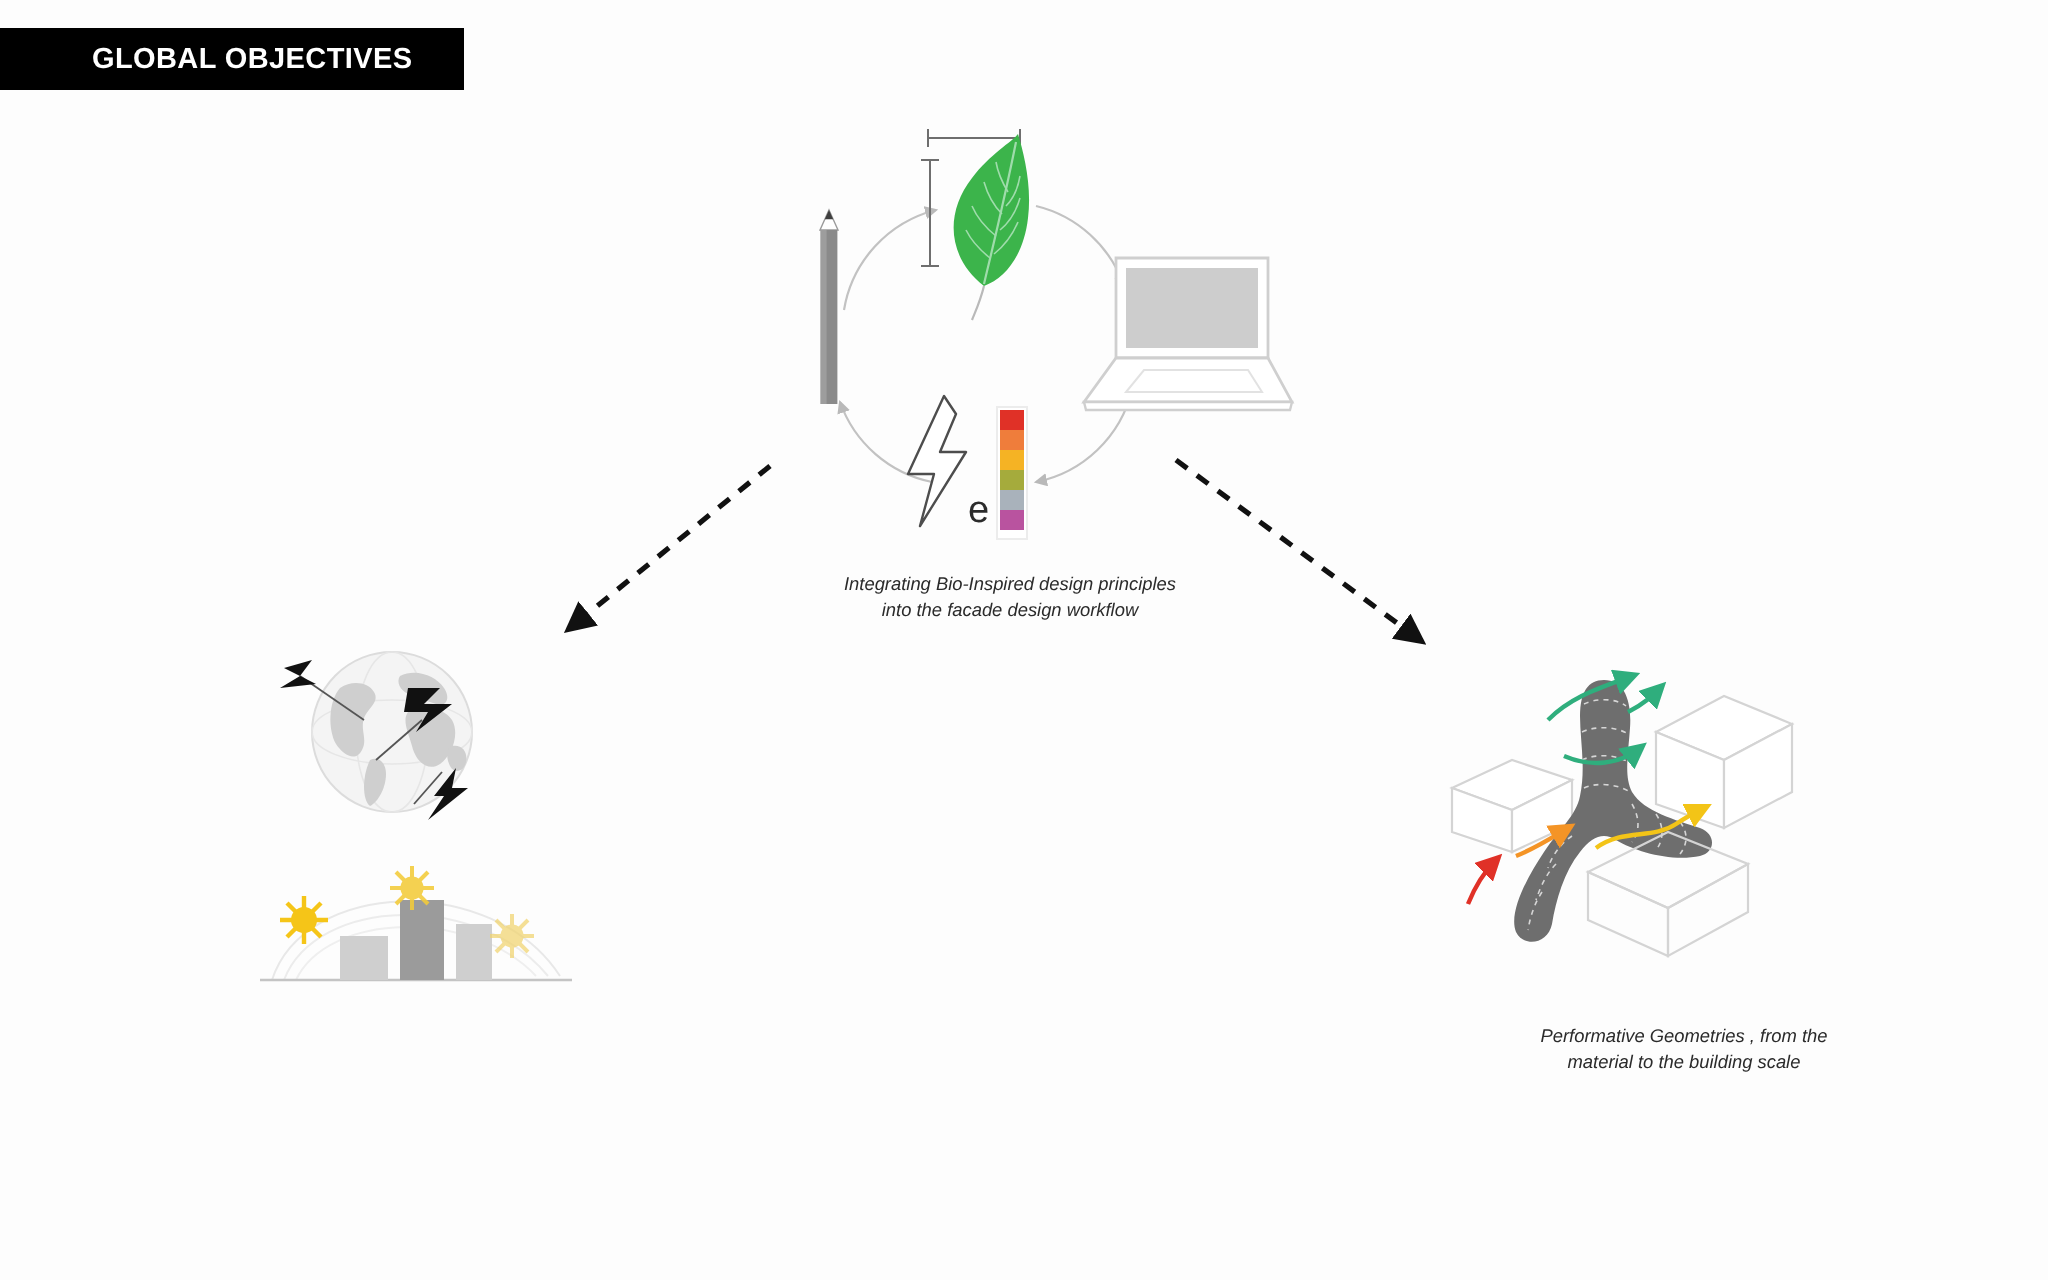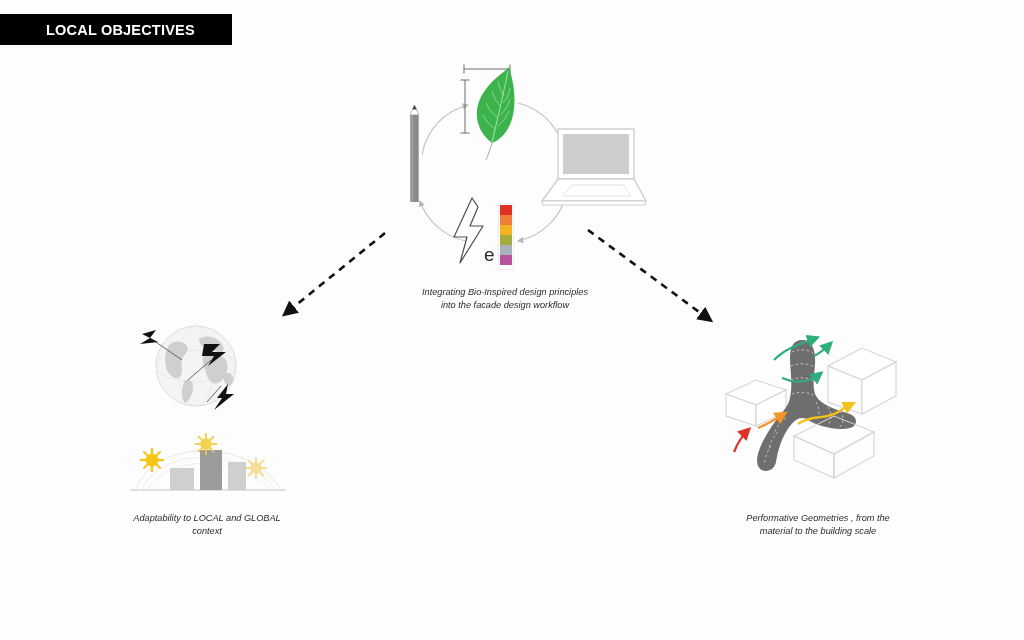--- a/index.html
+++ b/index.html
@@ -44,32 +44,32 @@
     position: absolute;
     text-align: center;
     font-size: 9.2px;
     line-height: 12.5px;
     color: #2b2b2b;
     white-space: pre-line;
     font-style: italic;
   }
   #caption-center { left: 355px; top: 286px; width: 300px; }
   #caption-left   { left: 57px;  top: 512px; width: 300px; }
-  #caption-right  { left: 668px; top: 512px; width: 300px; }
+  #caption-right  { left: 692px; top: 512px; width: 300px; }
 
   
   svg { display: block; overflow: visible; }
 </style>
 </head>
 <body>
 
 <div id="canvas">
 
   <div id="header-banner">
-    <span id="header-title">LOCAL OBJECTIVES</span>
+    <span id="header-title">GLOBAL OBJECTIVES</span>
   </div>
 
   <div class="abs" style="left:390px; top:55px; width:260px; height:230px;">
     <svg width="260" height="230" viewBox="0 0 260 230">
 
       <defs>
         <marker id="ah-gray" markerWidth="7" markerHeight="7" refX="5" refY="3" orient="auto" markerUnits="strokeWidth">
           <path d="M0,0 L6,3 L0,6 z" fill="#b9b9b9"></path>
         </marker>
       </defs>
@@ -249,22 +249,20 @@
           <line x1="0" y1="-11" x2="0" y2="11"></line>
           <line x1="-11" y1="0" x2="11" y2="0"></line>
           <line x1="-8" y1="-8" x2="8" y2="8"></line>
           <line x1="-8" y1="8" x2="8" y2="-8"></line>
         </g>
         <circle cx="0" cy="0" r="5.8" fill="#f1d36b"></circle>
       </g>
     </svg>
   </div>
 
-  <div class="caption" id="caption-left">Adaptability to LOCAL and GLOBAL
-context</div>
 
   <div class="abs" style="left:716px; top:326px; width:200px; height:160px;">
     <svg width="200" height="160" viewBox="0 0 200 160">
       <defs>
         <marker id="ah-green" markerWidth="6" markerHeight="6" refX="4" refY="3" orient="auto" markerUnits="strokeWidth">
           <path d="M0,0 L6,3 L0,6 z" fill="#2fae7d"></path>
         </marker>
         <marker id="ah-yellow" markerWidth="6" markerHeight="6" refX="4" refY="3" orient="auto" markerUnits="strokeWidth">
           <path d="M0,0 L6,3 L0,6 z" fill="#f3c417"></path>
         </marker>

